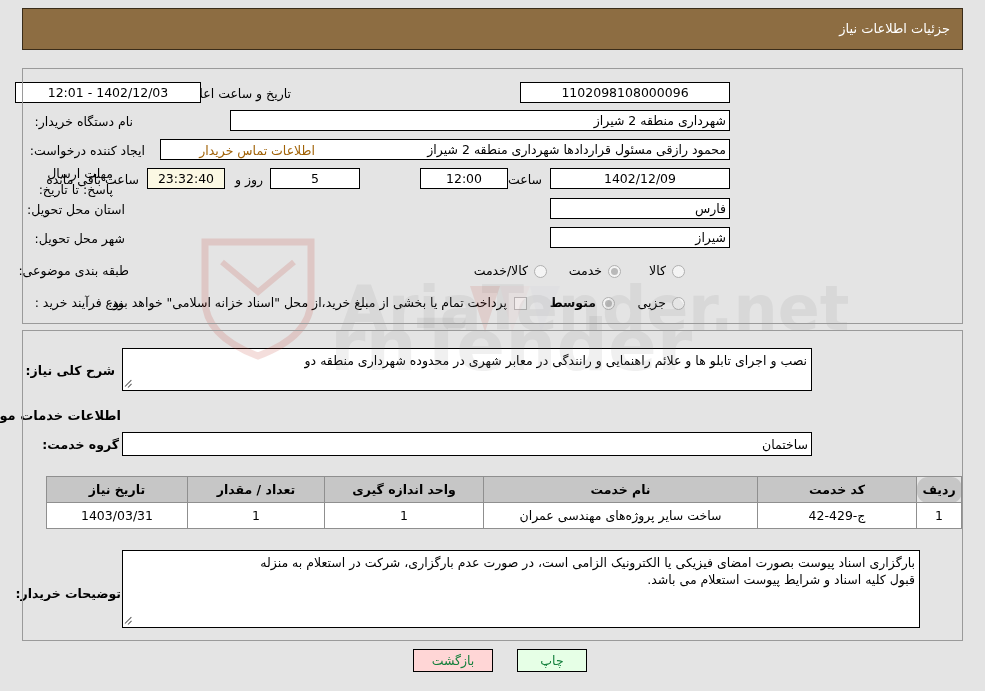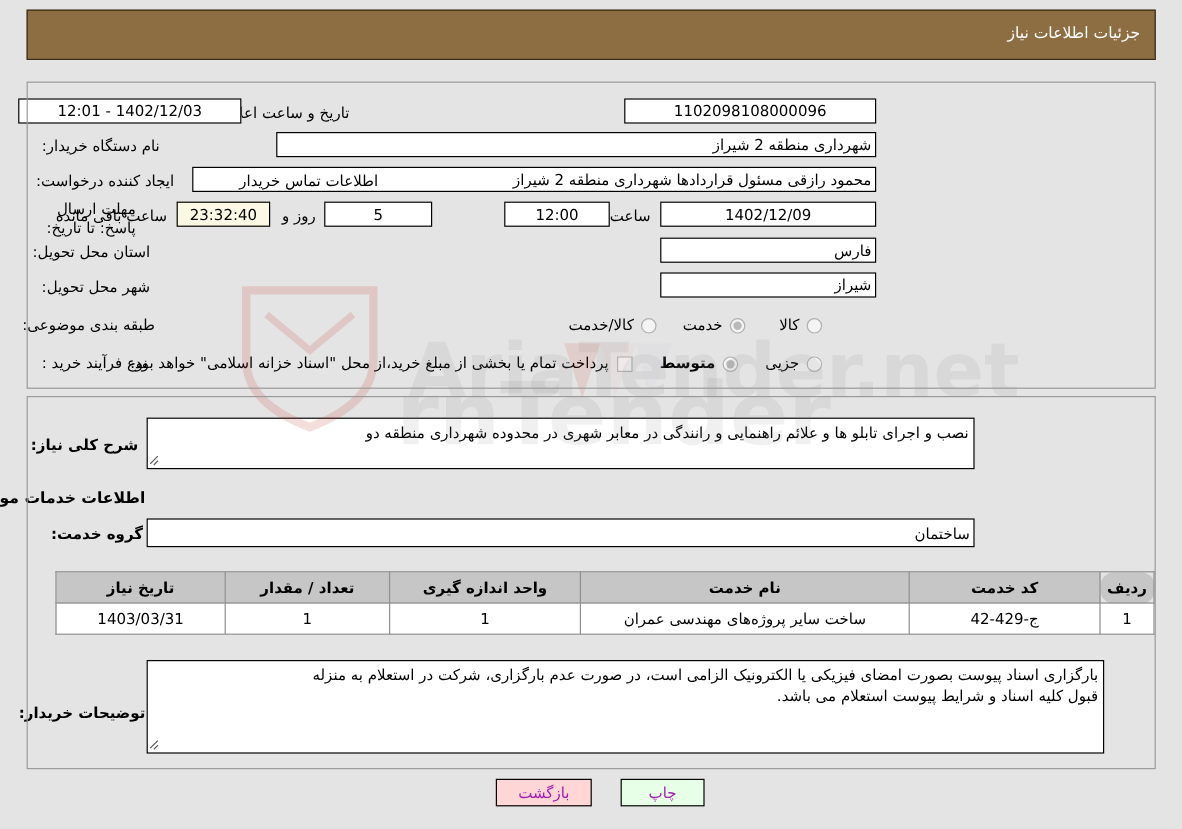--- a/index.html
+++ b/index.html
@@ -67,21 +67,21 @@
     white-space: nowrap;
     font-size: 12.5px;
     color: #000;
     line-height: 16px;
   }
   .lbl-bold { font-weight: bold; }
   .link {
     position: absolute;
     white-space: nowrap;
     font-size: 12.5px;
-    color: #000000;
+    color: #a16207;
     line-height: 16px;
     cursor: pointer;
     text-decoration: none;
   }
 
   
   .tbox {
     position: absolute;
     background: #ffffff;
     border: 1px solid #000000;
@@ -200,21 +200,21 @@
     font-size: 12.5px;
   }
 
   
   .btn {
     position: absolute;
     border: 1px solid #000000;
     box-sizing: border-box;
     font-size: 12.5px;
     font-family: "DejaVu Sans", "Liberation Sans", sans-serif;
-    color: #a21caf;
+    color: #15803d;
     text-align: center;
     line-height: 21px;
     cursor: pointer;
     padding: 0;
     z-index: 4;
   }
   #btn-print  { background: #e6ffe6; }
   #btn-back   { background: #ffd6d6; }
 </style>
 </head>

